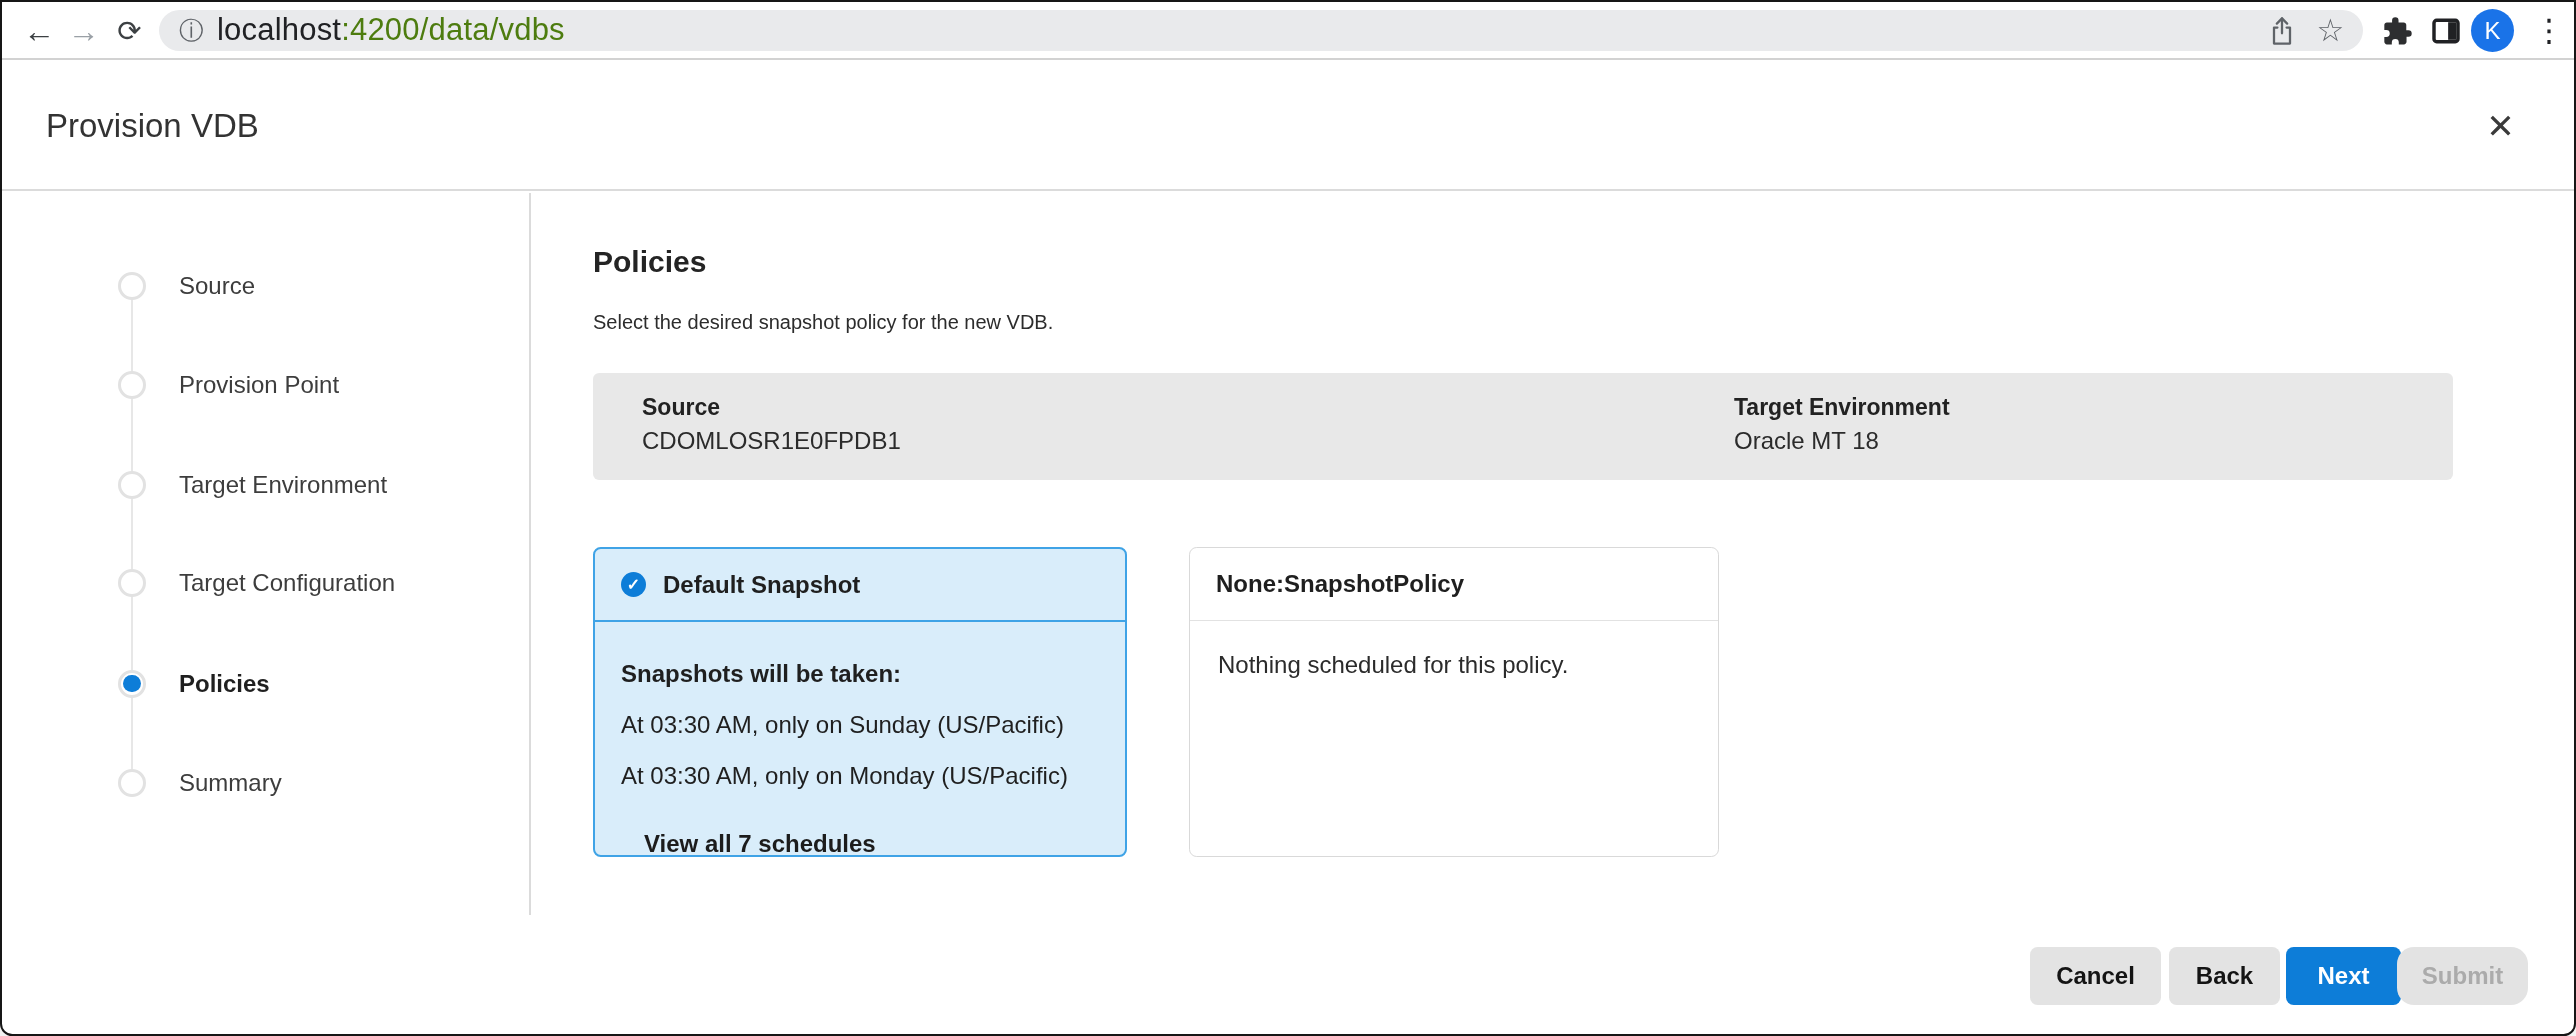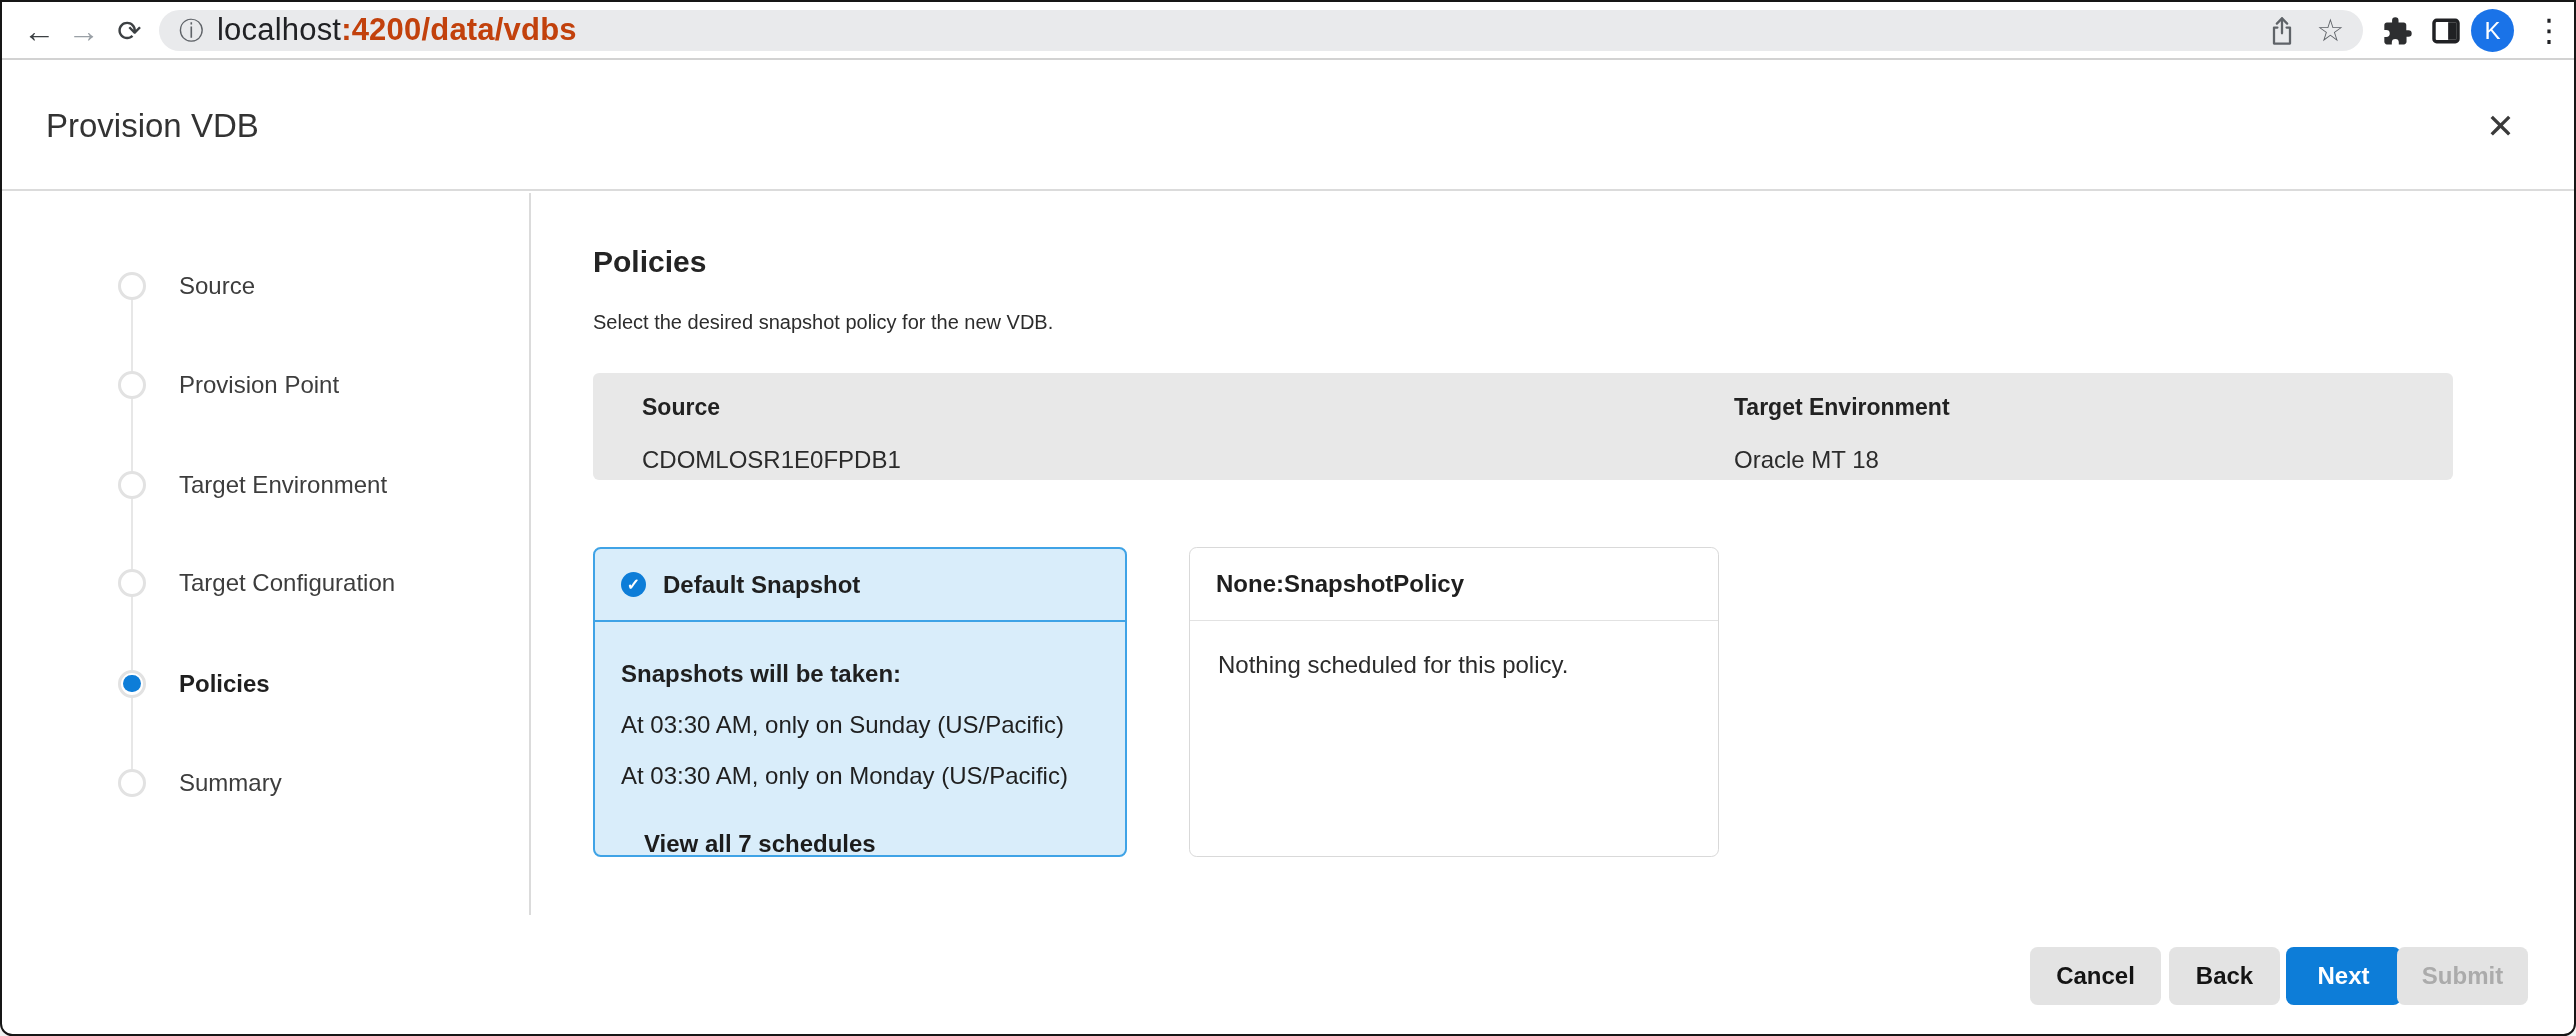--- a/index.html
+++ b/index.html
@@ -22,21 +22,21 @@
   .toolbar{position:absolute;left:0;top:0;width:100%;height:58px;background:#fff;border-bottom:2.3px solid #d2d2d2;}
   .nav-btn{position:absolute;top:10.8px;width:37px;height:37px;display:flex;align-items:center;justify-content:center;
     font-size:32px;color:#3c4043;cursor:pointer;border-radius:50%;line-height:1;}
   .nav-btn.back{left:18.4px;}
   .nav-btn.fwd{left:63px;color:#9aa0a6;}
   .nav-btn.reload{left:109px;font-size:29px;}
   .url-pill{position:absolute;left:157px;top:7.7px;width:2204px;height:41px;border-radius:21.5px;background:#e9eaec;}
   .info-glyph{position:absolute;left:20px;top:0;height:41px;display:flex;align-items:center;font-size:24.6px;color:#5f6368;}
   .url-text{position:absolute;left:58px;top:0;height:41px;display:flex;align-items:center;font-size:31px;letter-spacing:0.2px;}
   .url-host{color:#202124;}
-  .url-path{color:#c2410c;font-weight:bold;}
+  .url-path{color:#4d7c0f;}
   .pill-icon{position:absolute;top:5.4px;width:31px;height:31px;display:flex;align-items:center;justify-content:center;color:#5f6368;}
   .pill-icon.share{right:66px;}
   .pill-icon.star{right:17px;font-size:31px;}
   .tb-icon{position:absolute;top:12.3px;width:34px;height:34px;display:flex;align-items:center;justify-content:center;}
   .tb-icon.puzzle{left:2378px;}
   .tb-icon.panel{left:2427px;}
   .avatar{position:absolute;left:2469px;top:7px;width:43px;height:43px;border-radius:50%;background:var(--avatar-bg);
     color:#fff;font-size:24px;display:flex;align-items:center;justify-content:center;}
   .menu-dots{position:absolute;left:2530px;top:10.8px;width:34px;height:35px;display:flex;align-items:center;justify-content:center;
     font-size:31px;color:#202124;}
@@ -56,21 +56,21 @@
   .step .lbl{position:absolute;left:177px;font-size:24px;color:#3d3d3d;white-space:nowrap;}
   .step.active .lbl{font-weight:700;color:#1f1f1f;}
   
   .main-heading{position:absolute;left:591px;top:243px;font-size:30px;font-weight:700;color:#242424;}
   .main-subtitle{position:absolute;left:591px;top:309px;font-size:20px;color:#2c2c2c;}
   .summary-box{position:absolute;left:591px;top:371px;width:1860px;height:107px;background:var(--summary-bg);border-radius:6.1px;}
   .summary-col{position:absolute;top:21px;}
   .summary-col.src{left:49px;}
   .summary-col.tgt{left:1141px;}
   .summary-label{font-size:23px;font-weight:700;color:#222;}
-  .summary-value{margin-top:25px;font-size:24px;color:#2b2b2b;}
+  .summary-value{margin-top:6px;font-size:24px;color:#2b2b2b;}
   
   .card{position:absolute;top:545px;height:310px;border-radius:7.7px;background:#fff;border:1.5px solid #d9d9d9;cursor:pointer;}
   .card.one{left:591px;width:534px;background:var(--card-selected-bg);border:2.3px solid var(--card-selected-border);}
   .card.two{left:1187px;width:530px;}
   .card-header{position:relative;height:73px;display:flex;align-items:center;padding-left:26px;}
   .card.one .card-header{border-bottom:2.3px solid var(--card-selected-border);}
   .card.two .card-header{border-bottom:1.5px solid #e2e2e2;}
   .check-circle{width:25px;height:25px;border-radius:50%;background:var(--accent);color:#fff;font-size:16px;font-weight:700;
     display:flex;align-items:center;justify-content:center;}
   .card-title{font-size:24px;font-weight:700;color:#1f1f1f;}
@@ -83,21 +83,21 @@
   .nothing-text{font-size:24px;color:#2b2b2b;}
   
   .btn{position:absolute;top:945px;height:58px;border:none;border-radius:7.7px;font-family:"Liberation Sans",sans-serif;
     font-size:24px;font-weight:700;cursor:pointer;display:flex;align-items:center;justify-content:center;}
   .btn.gray{background:var(--button-gray-bg);color:#141414;}
   .btn.primary{background:var(--accent);color:#fff;}
   .btn.disabled{background:var(--button-gray-bg);color:var(--disabled-text);cursor:default;}
   .btn.cancel{left:2028px;width:131px;}
   .btn.backb{left:2167px;width:111px;}
   .btn.next{left:2284px;width:115px;}
-  .btn.submit{left:2395px;width:131px;}
+  .btn.submit{left:2395px;width:131px;border-radius:17px;}
   svg{display:block;}
 </style>
 </head>
 <body>
 
 <div class="screen">
 
   <div class="toolbar">
     <div class="nav-btn back">←</div>
     <div class="nav-btn fwd">→</div>

